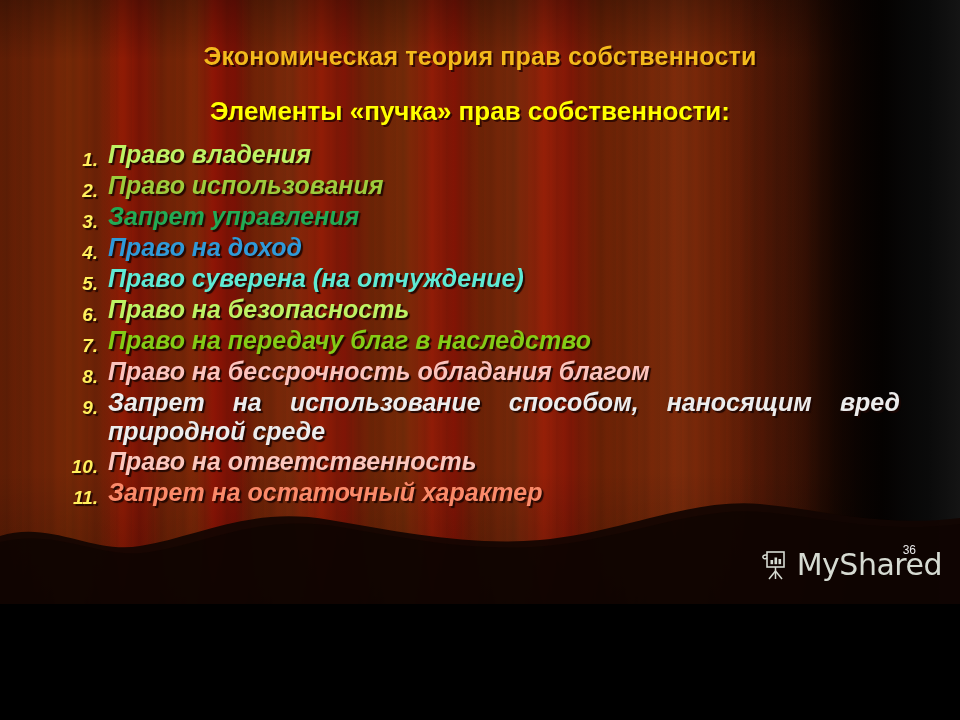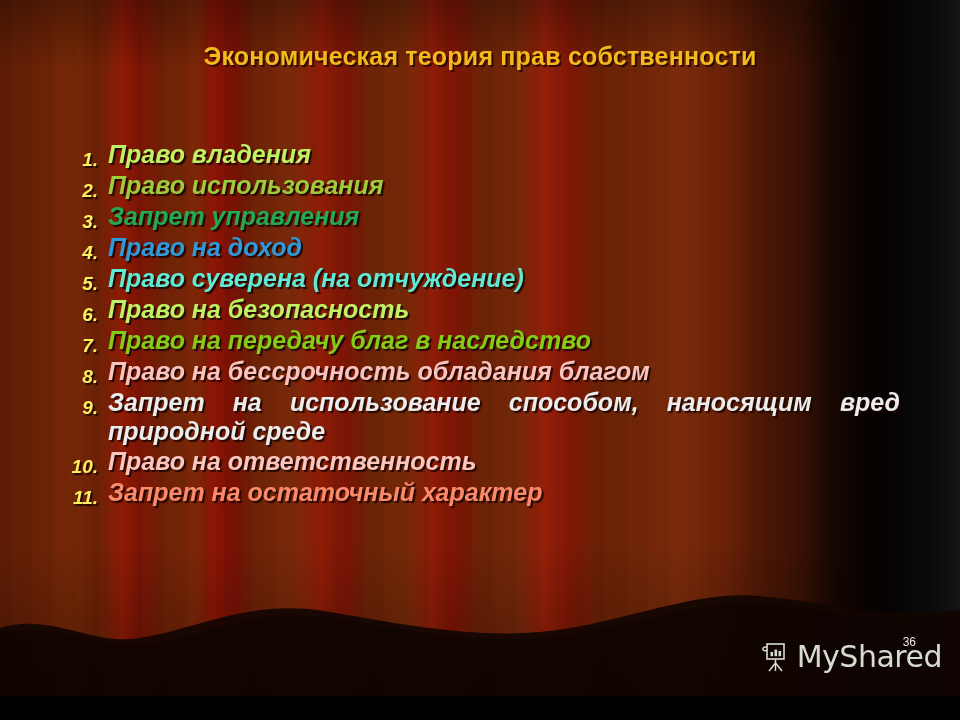--- a/index.html
+++ b/index.html
@@ -3,21 +3,21 @@
 <meta charset="utf-8">
 <style>
   html, body {
     margin: 0;
     padding: 0;
     background: #000;
   }
   #slide {
     position: relative;
     width: 960px;
-    height: 696px;
+    height: 604px;
     overflow: hidden;
     font-family: "Liberation Sans", "DejaVu Sans", sans-serif;
     background: #5a1c06;
   }
 
   
   .bg-base {
     position: absolute;
     inset: 0;
     background:
@@ -201,20 +201,21 @@
   <svg class="wave" viewBox="0 0 960 120" preserveAspectRatio="none">
     <path d="M0,52 C50,36 92,70 140,62 C200,52 250,22 330,36
              C400,48 470,62 540,56 C620,49 690,14 760,20
              C820,25 880,44 960,34 L960,120 L0,120 Z" fill="#120502" opacity="0.93"></path>
     <path d="M0,58 C60,44 100,76 150,68 C210,58 260,30 340,43
              C410,55 475,68 545,62 C625,55 695,22 762,28
              C822,33 882,50 960,40 L960,120 L0,120 Z" fill="#0c0301" opacity="0.55"></path>
   </svg>
 
   <div class="title">Экономическая теория прав собственности</div>
+  <div class="subtitle">Элементы «пучка» прав собственности:</div>
 
   <div class="list">
 
     <div class="row">
       <div class="num">1.</div>
       <div class="txt" style="color:#bef264">Право владения</div>
     </div>
 
     <div class="row">
       <div class="num">2.</div>

